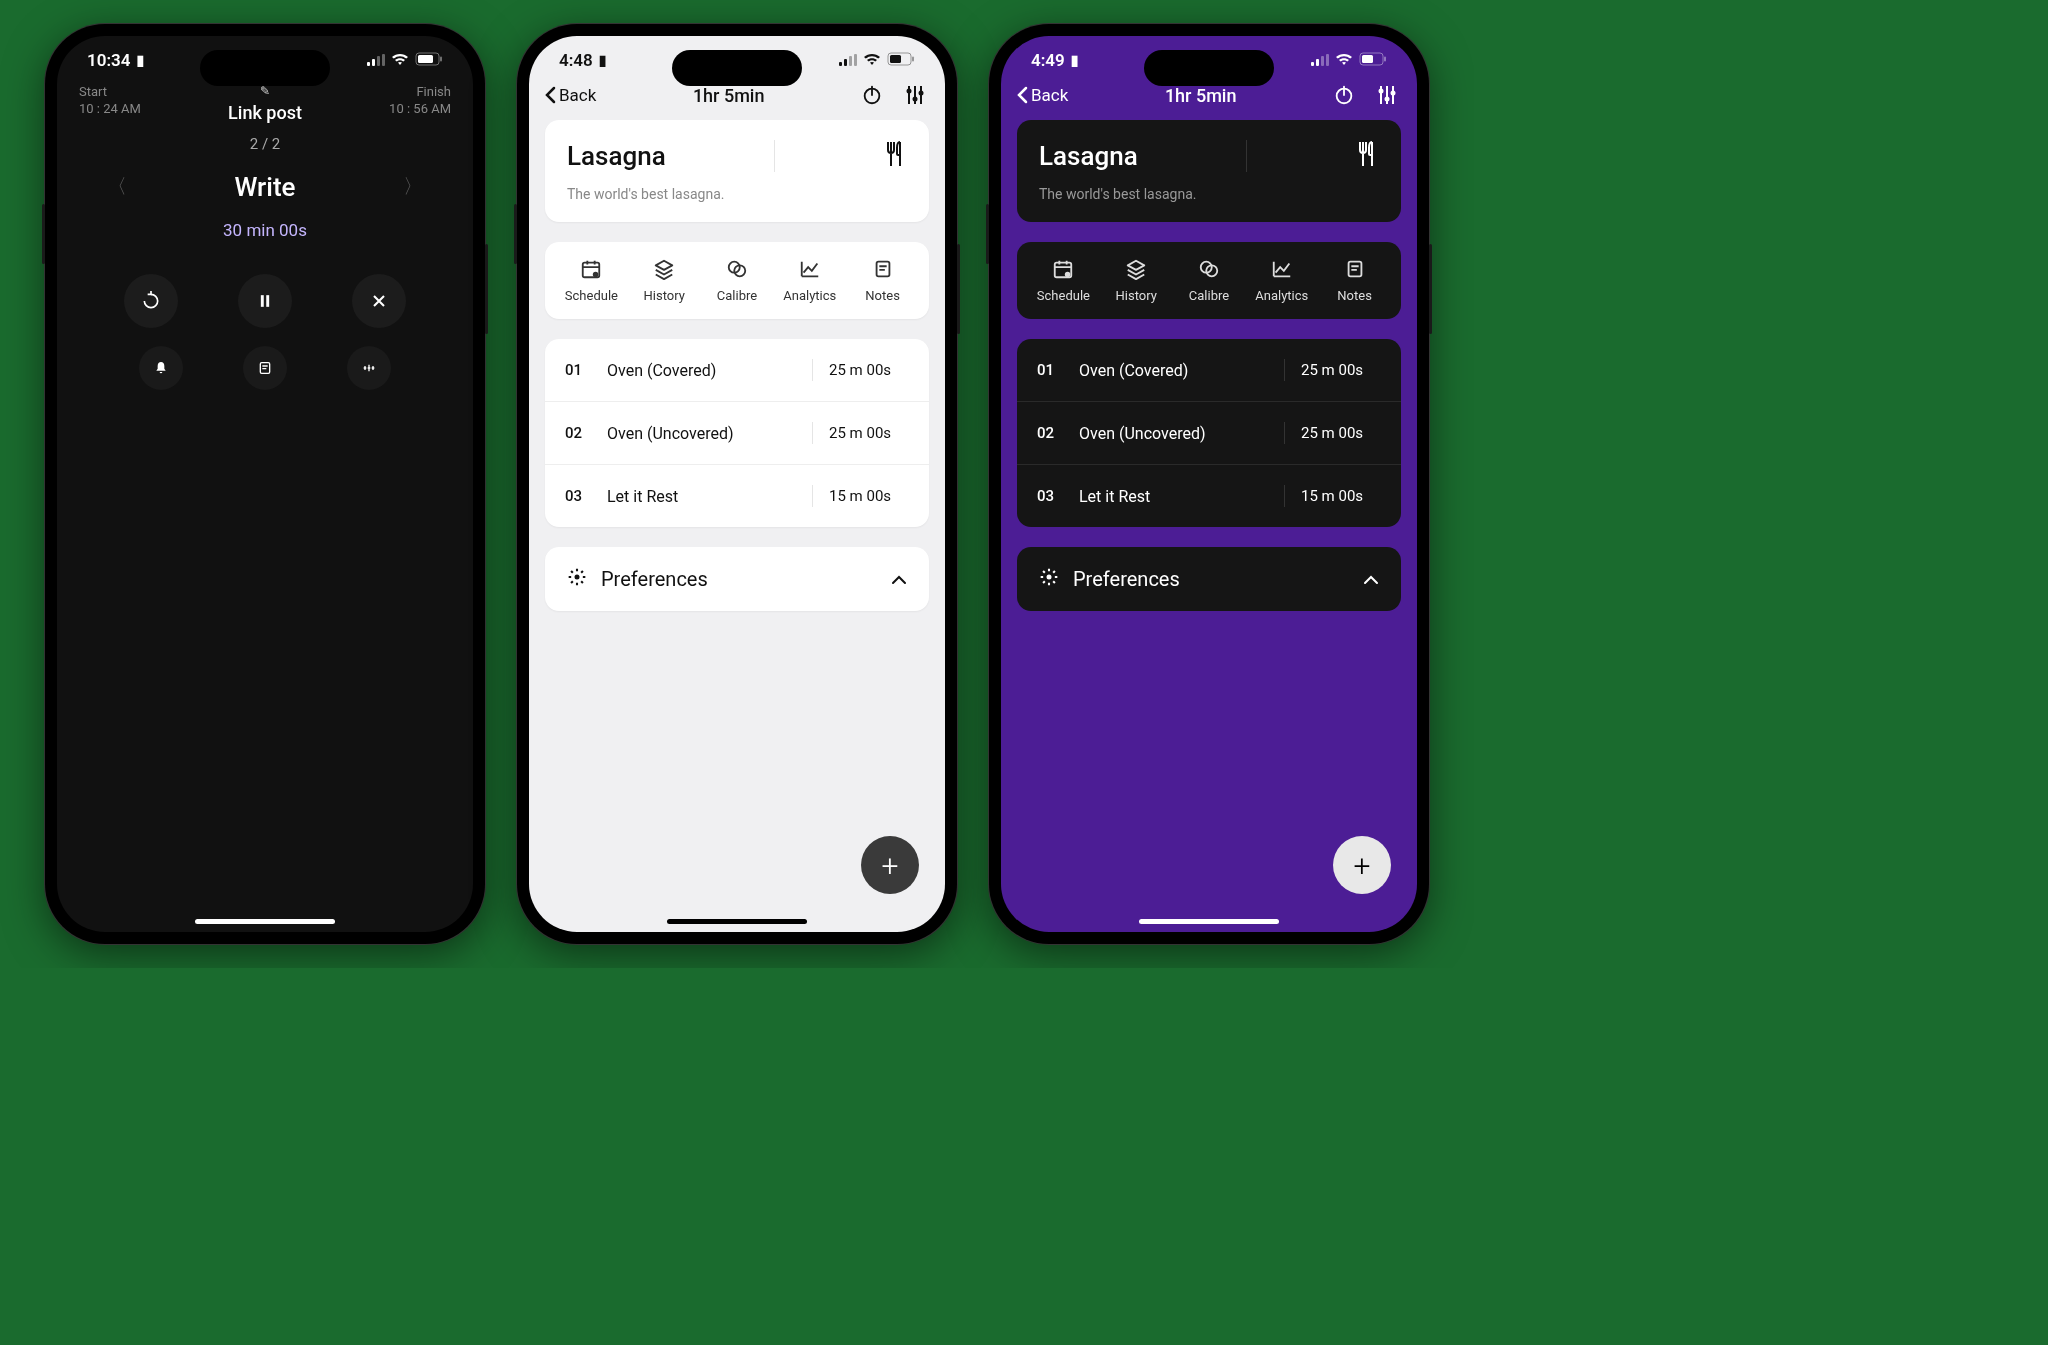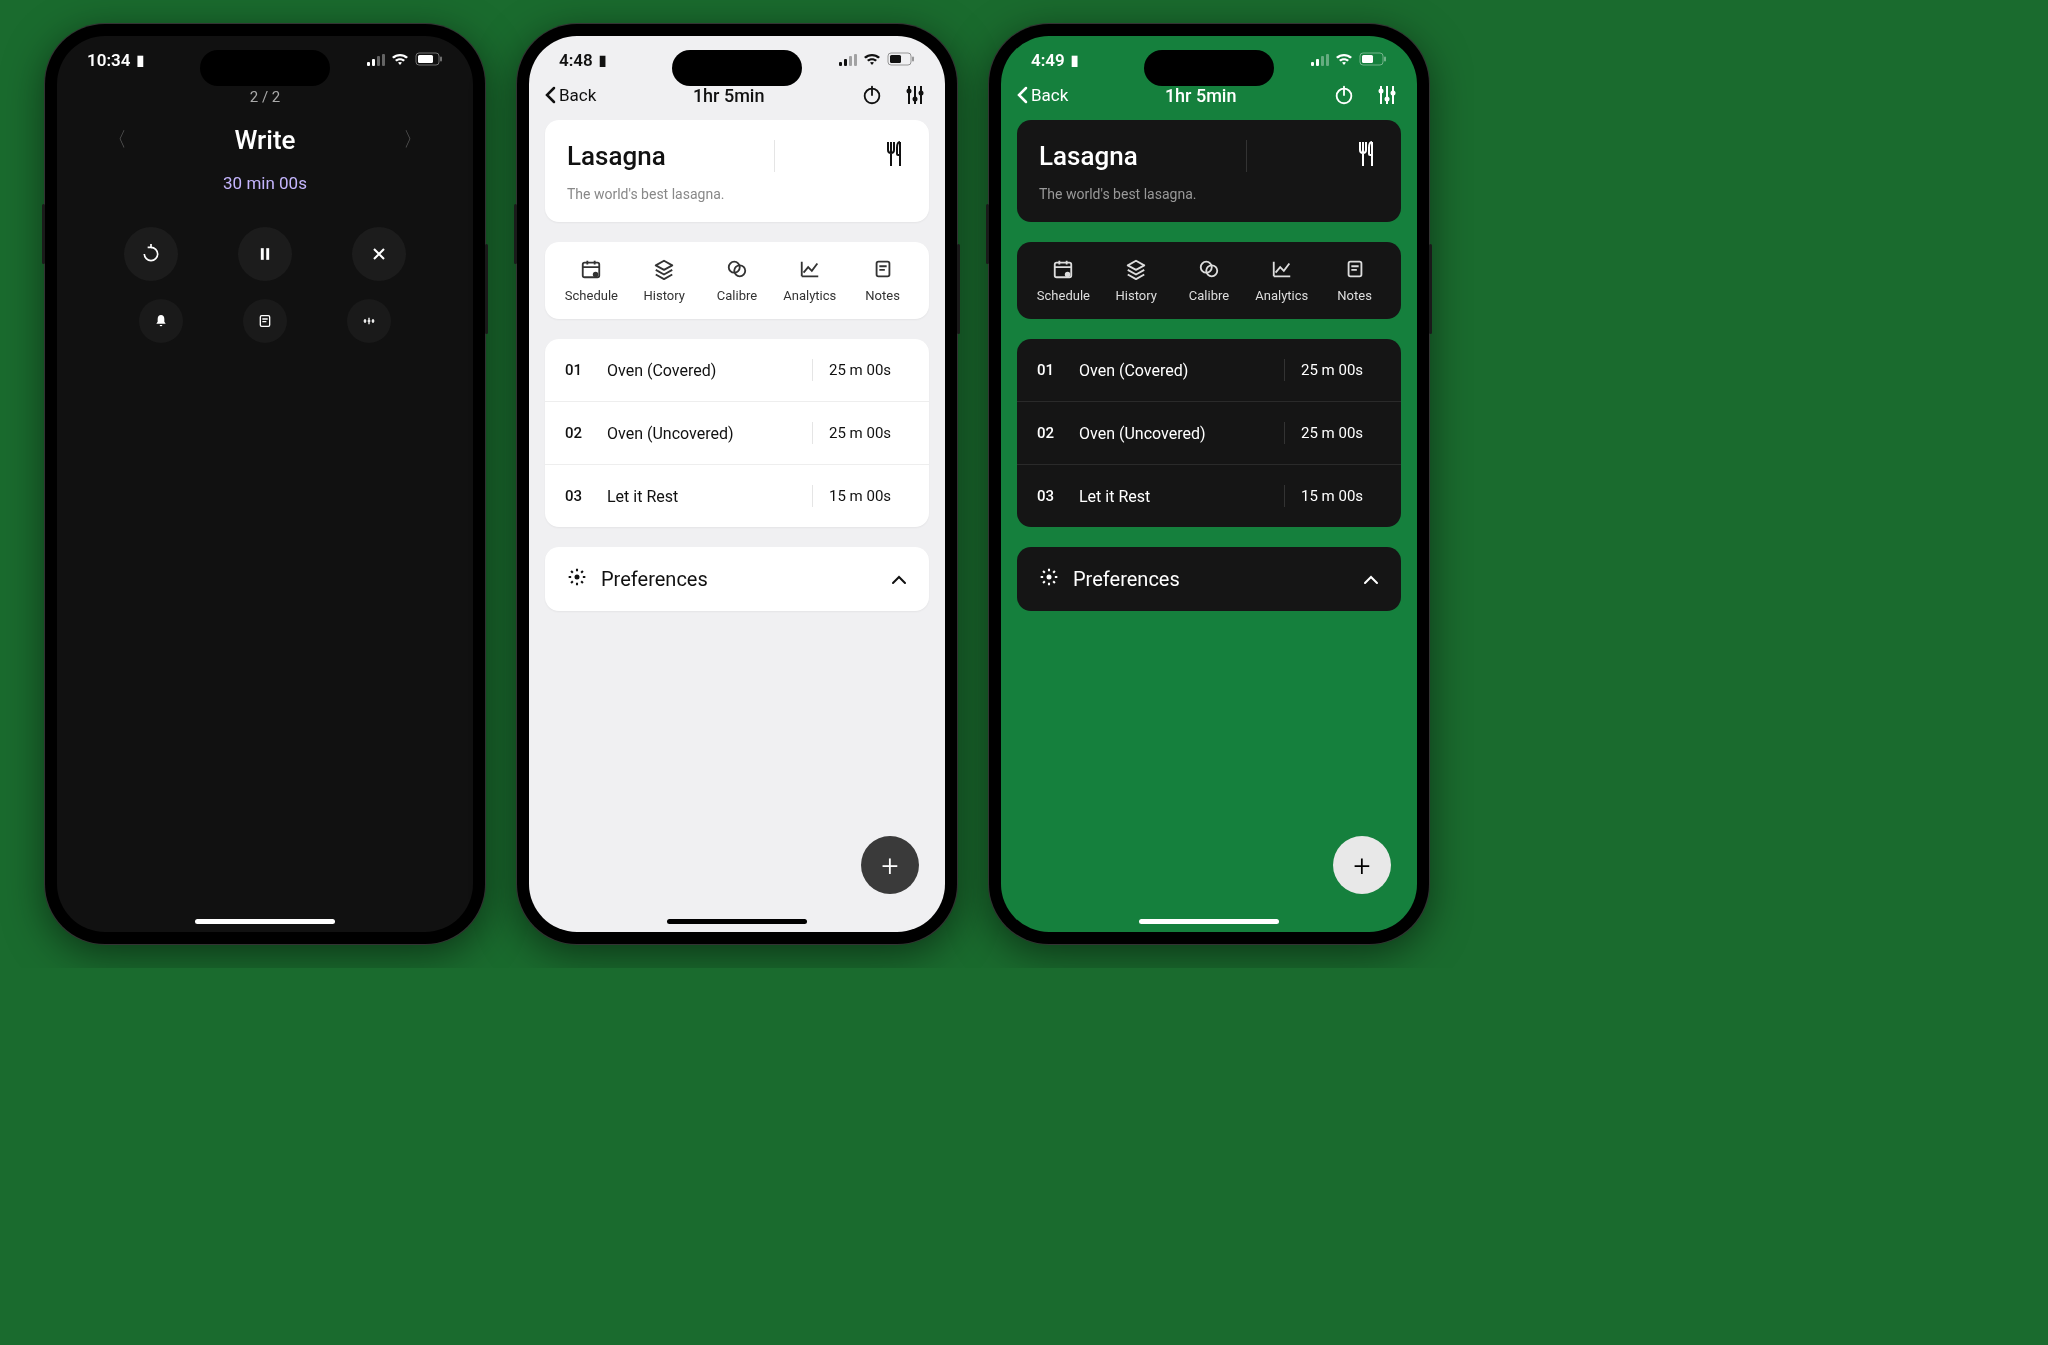--- a/index.html
+++ b/index.html
@@ -35,21 +35,21 @@
     width: 100%;
     height: 100%;
     border-radius: 48px;
     overflow: hidden;
     position: relative;
     display:flex;
     flex-direction:column;
   }
   .dark .screen  { background:#111; color:#fff; }
   .light .screen { background:#f0f0f2; color:#111; }
-  .black .screen { background:#15803d; color:#fff; }
+  .black .screen { background:#4c1d95; color:#fff; }
 
   .notch {
     position:absolute;
     top:14px; left:50%;
     transform:translateX(-50%);
     width:130px; height:36px;
     background:#000;
     border-radius:20px;
     z-index:10;
   }
@@ -204,20 +204,34 @@
               <path d="M9 13 L11 10.5 C10 9.7 8 9.7 7 10.5 Z M4 8 C7 5.5 11 5.5 14 8 L12.3 9.6 C10 7.8 8 7.8 5.7 9.6 Z M1 5 C5.5 1 12.5 1 17 5 L15.3 6.6 C11.5 3.3 6.5 3.3 2.7 6.6 Z" fill="currentColor"></path>
             </svg></span>
         <span><svg width="28" height="14" viewBox="0 0 28 14">
               <rect x="1" y="1" width="23" height="12" rx="3" stroke="currentColor" stroke-opacity="0.4" fill="none"></rect>
               <rect x="3" y="3" width="15" height="8" rx="1.5" fill="currentColor"></rect>
               <rect x="25" y="4.5" width="2" height="5" rx="1" fill="currentColor" fill-opacity="0.4"></rect>
             </svg></span>
       </div>
     </div>
 
+    <div class="p1-header">
+      <div class="col left">
+        <span>Start</span>
+        <span>10 : 24 AM</span>
+      </div>
+      <div class="col mid">
+        <span class="edit">✎</span>
+        <span>Link post</span>
+      </div>
+      <div class="col right">
+        <span>Finish</span>
+        <span>10 : 56 AM</span>
+      </div>
+    </div>
 
 
     <div class="p1-mid">
       <div class="count">2 / 2</div>
       <div class="row">
         <span class="arrow">〈</span>
         <span class="title">Write</span>
         <span class="arrow">〉</span>
       </div>
       <div class="dur">30 min 00s</div>

